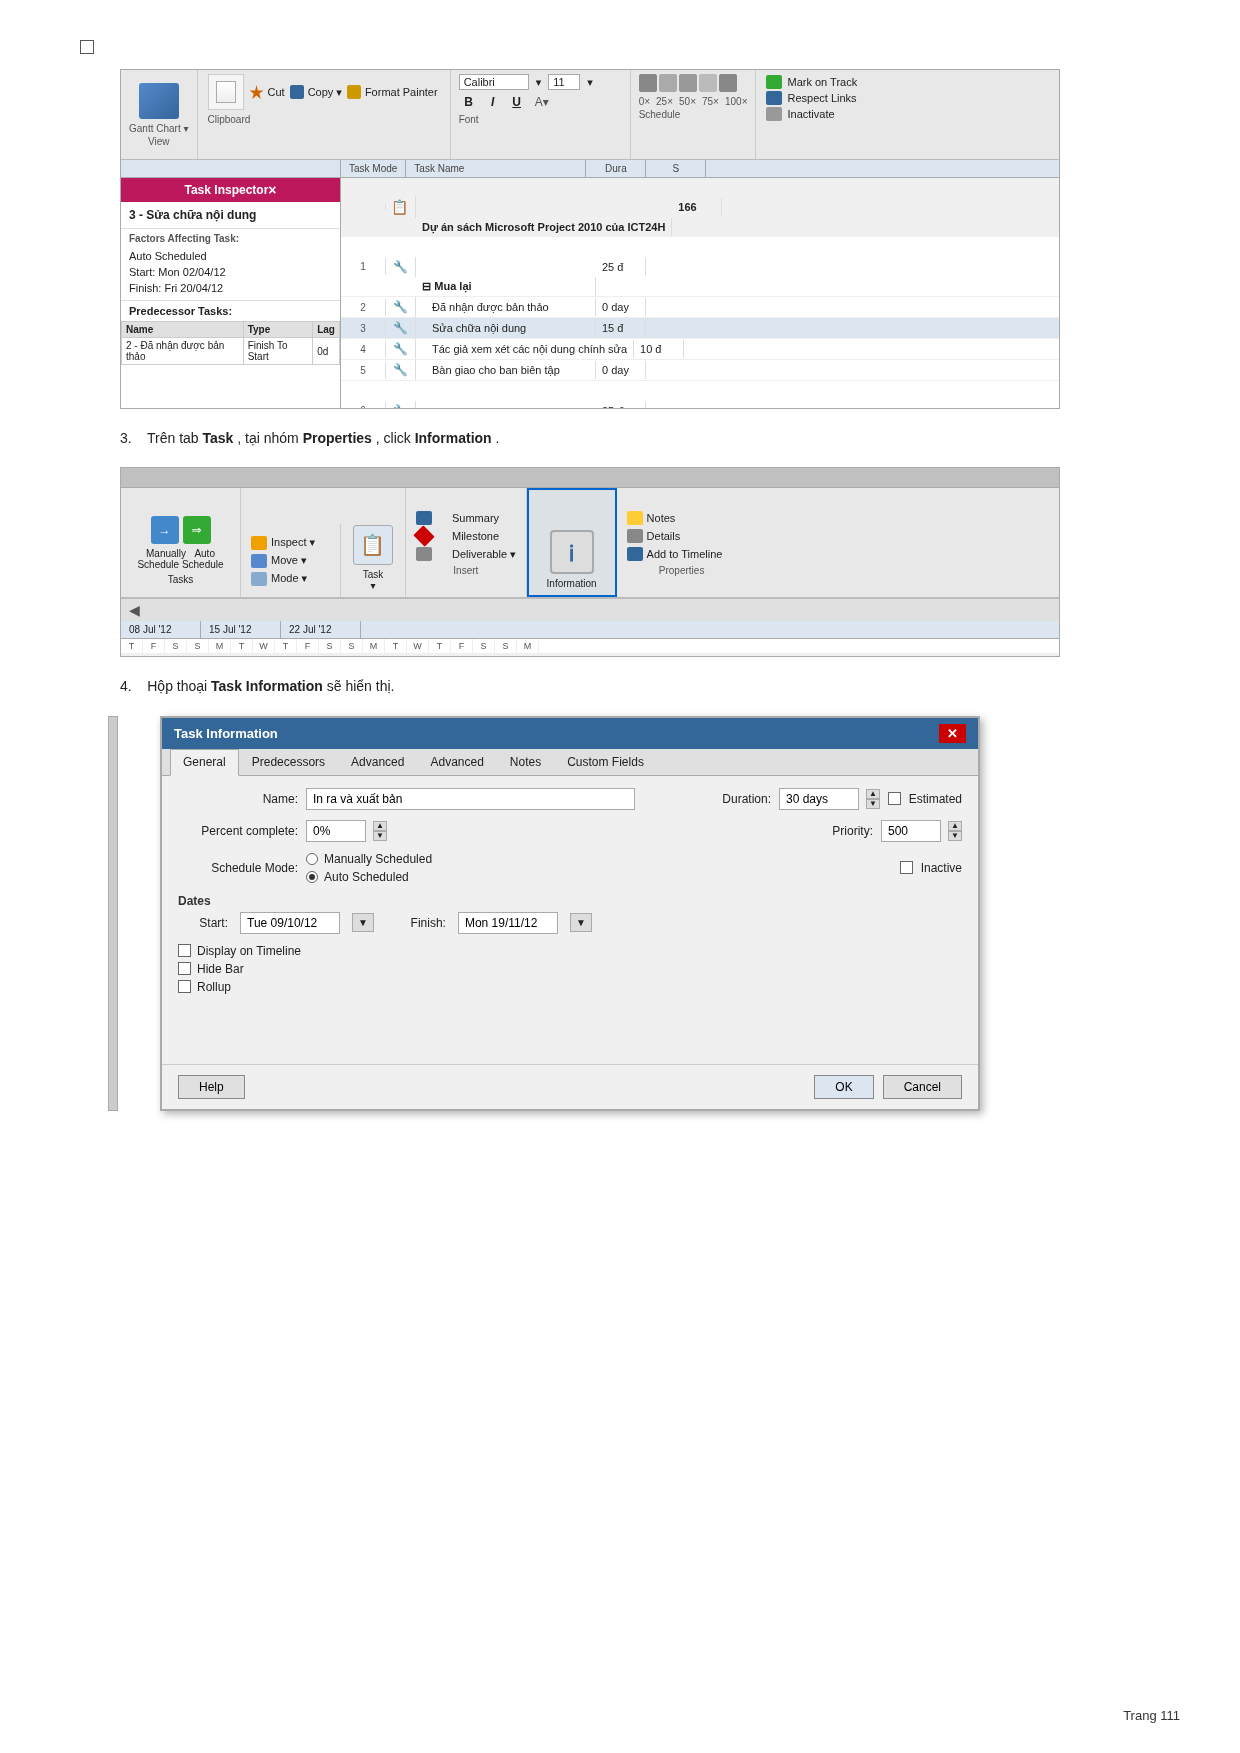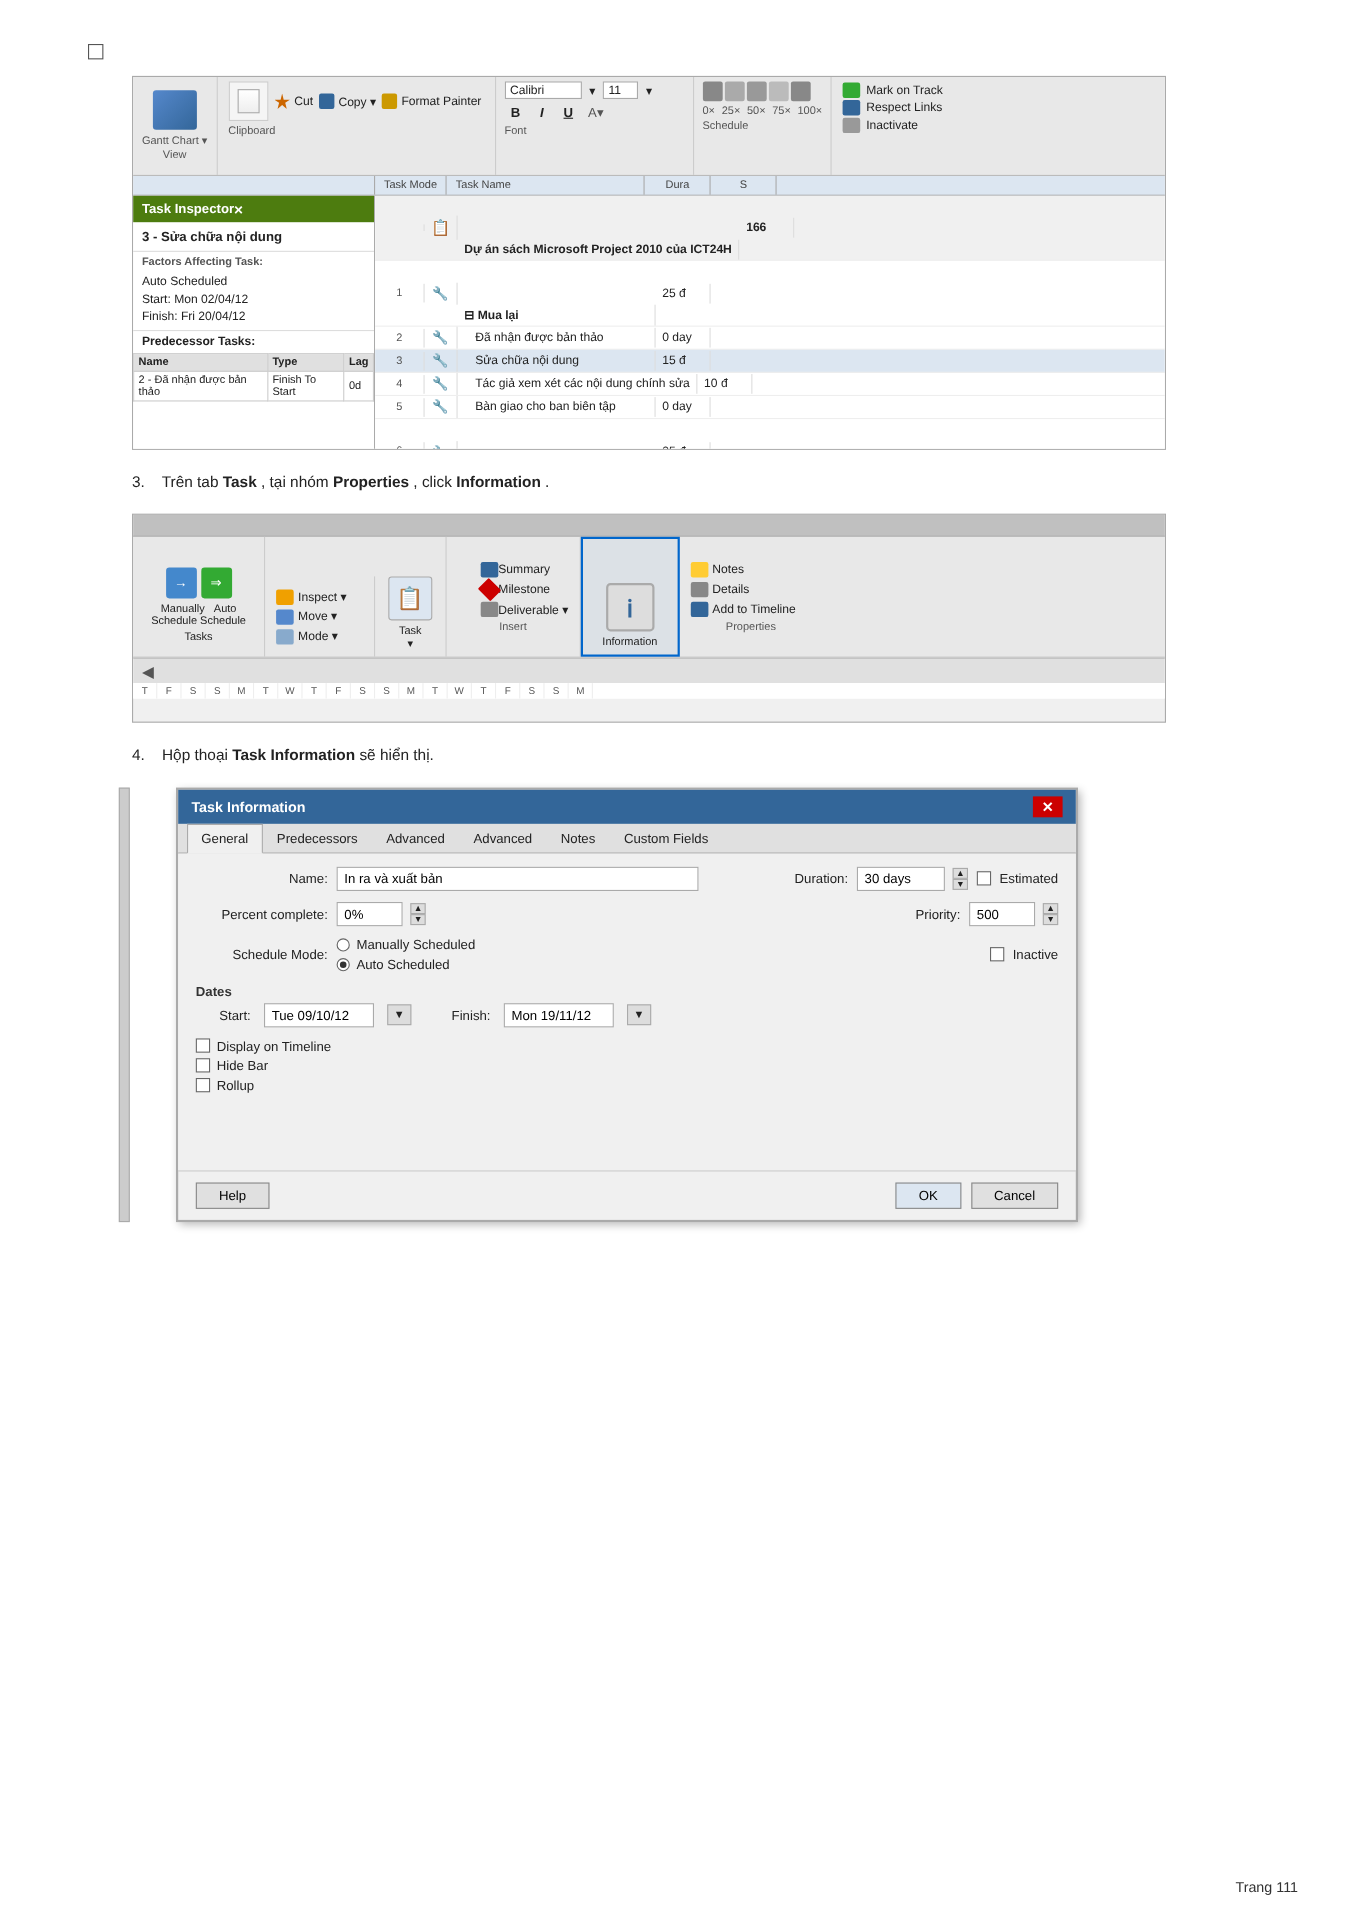--- a/index.html
+++ b/index.html
@@ -191,25 +191,25 @@
 
     .task-inspector {
       width: 220px;
       background: #fff;
       border-right: 1px solid #aaa;
       font-size: 11px;
       padding: 0;
     }
 
     .ti-header {
-      background: #4d7c0f;
+      background: #be185d;
       color: #fff;
       padding: 4px 8px;
       display: flex;
-      justify-content: flex-start;
+      justify-content: center;
       align-items: center;
       font-size: 12px;
       font-weight: bold;
     }
 
     .ti-close {
       cursor: pointer;
       font-size: 14px;
     }
 
@@ -418,24 +418,23 @@
       flex-direction: column;
       padding: 6px 10px;
       border-right: 1px solid #ccc;
       min-width: 120px;
       justify-content: center;
     }
 
     .ss2-insert-btn {
       display: flex;
       align-items: center;
-      gap: 0;
+      gap: 20px;
       font-size: 11px;
       padding: 2px 0;
-      margin-left: 21px;
     }
 
     .ss2-info-group {
       display: flex;
       flex-direction: column;
       align-items: center;
       justify-content: flex-end;
       padding: 6px 12px;
       border-right: 1px solid #ccc;
       min-width: 90px;
@@ -1054,20 +1053,25 @@
         <div style="font-size:10px;color:#555;text-align:center;margin-top:2px;">Properties</div>
       </div>
     </div>
 
     <div class="ss2-timeline">
 
       <div class="arrow-row">
         <span class="arrow-btn">◀</span>
       </div>
 
+      <div class="timeline-dates">
+        <div class="timeline-date-cell">08 Jul '12</div>
+        <div class="timeline-date-cell">15 Jul '12</div>
+        <div class="timeline-date-cell">22 Jul '12</div>
+      </div>
 
       <div class="timeline-days">
         <div class="timeline-day">T</div>
         <div class="timeline-day">F</div>
         <div class="timeline-day">S</div>
         <div class="timeline-day">S</div>
         <div class="timeline-day">M</div>
         <div class="timeline-day">T</div>
         <div class="timeline-day">W</div>
         <div class="timeline-day">T</div>

